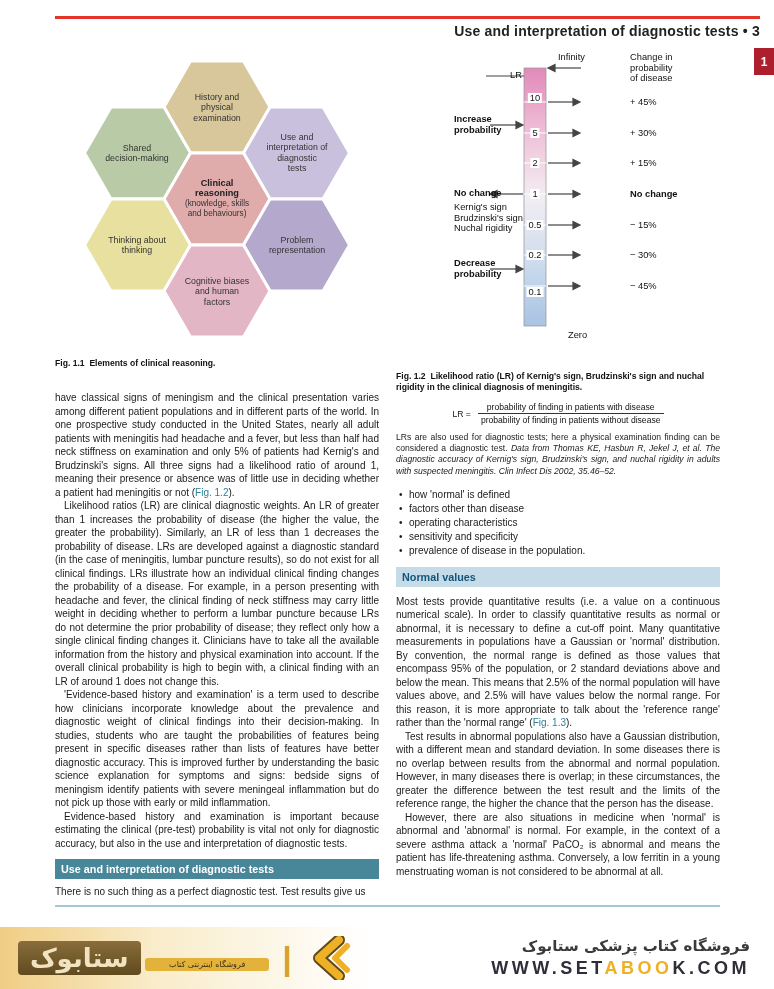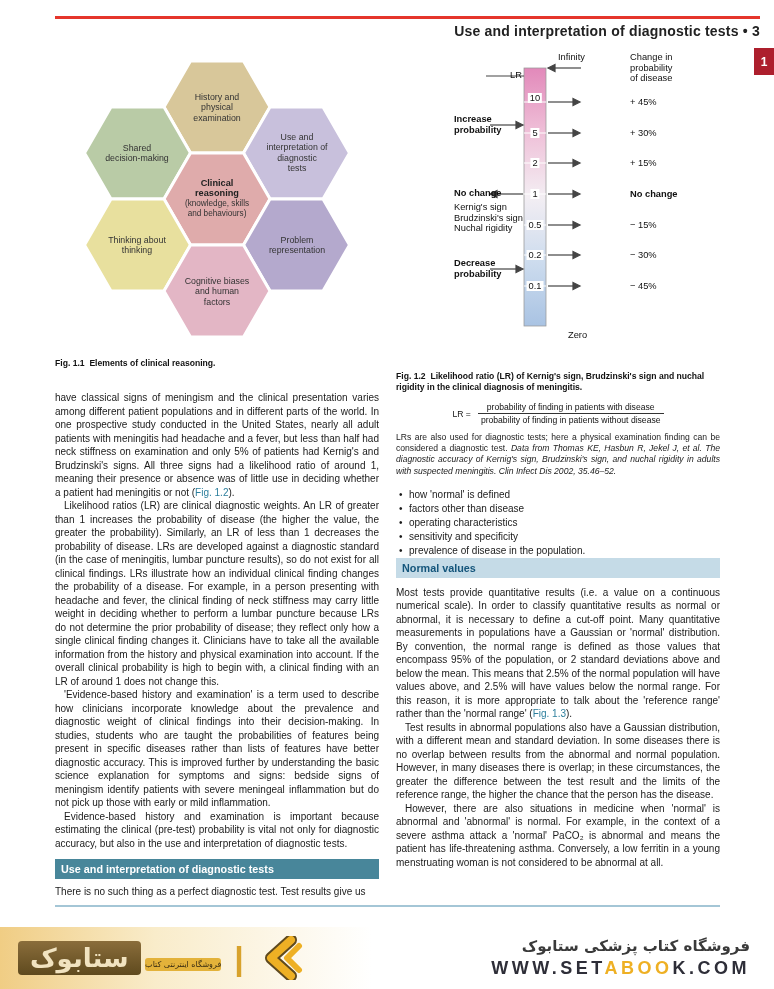--- a/index.html
+++ b/index.html
@@ -26,21 +26,21 @@
   .body-text { font-size:10px; line-height:13.5px; text-align:justify; }
   .body-text.indent { text-indent:9px; }
   .fig-link { color:#2d7f9d; }
   .caption { font-size:8.6px; font-weight:bold; line-height:11px; color:#111; }
 
   .section-header-teal {
     margin-top:9px; background:#48869a; color:#fff; font-size:10.8px; font-weight:bold;
     padding:4px 6px 4px 6px; line-height:12px;
   }
   .section-header-light {
-    background:#c5dbe7; color:#14557b; font-size:10.8px; font-weight:bold;
+    margin-top:9px; background:#c5dbe7; color:#14557b; font-size:10.8px; font-weight:bold;
     padding:4px 6px; line-height:12px;
   }
 
   
   .fig1 { position:relative; width:323px; height:288px; margin-top:4px; }
   .fig1 svg { position:absolute; left:0; top:0; }
   .hex-label {
     position:absolute; width:104px; transform:translate(-50%,-50%);
     text-align:center; font-size:8.8px; line-height:10.3px; color:#333;
   }
@@ -87,21 +87,21 @@
   .logo-block { text-align:center; }
   .logo-main {
     font-family:"DejaVu Sans", sans-serif; direction:rtl;
     background:linear-gradient(180deg,#8a6d3b,#5f4a1e);
     color:#f1e3c0; font-weight:bold; font-size:26px; line-height:30px;
     padding:2px 12px; border-radius:4px; display:inline-block;
   }
   .logo-sub {
     font-family:"DejaVu Sans", sans-serif; direction:rtl;
     margin-top:0; background:#e3b23a; color:#3c2f12; font-size:8px;
-    padding:2px 0; border-radius:3px; display:inline-block;
+    padding:2px 24px; border-radius:3px; display:inline-block;
   }
   .footer-divider { color:#d8a22c; font-size:34px; font-weight:bold; line-height:34px; }
   .footer-right { margin-left:auto; margin-right:24px; text-align:right; }
   .shop-title { font-family:"DejaVu Sans", sans-serif; direction:rtl; font-size:15px; font-weight:bold; color:#3a3a3a; }
   .site-url { margin-top:3px; font-size:18px; font-weight:bold; letter-spacing:3.5px; font-family:"Liberation Sans", sans-serif; }
   .site-url .u1, .site-url .u3 { color:#2e2e38; }
   .site-url .u2 { color:#eeb024; }
 </style>
 </head>
 <body>
@@ -243,21 +243,21 @@
 Nuchal rigidity</div>
       <div class="f2t b prewrap" style="left:4px; top:204px;">Decrease
 probability</div>
 
       <div class="f2num" style="left:129px; top:44px;">10</div>
       <div class="f2num" style="left:129px; top:79px;">5</div>
       <div class="f2num" style="left:129px; top:109px;">2</div>
       <div class="f2num" style="left:129px; top:140px;">1</div>
       <div class="f2num" style="left:129px; top:171px;">0.5</div>
       <div class="f2num" style="left:129px; top:201px;">0.2</div>
-      <div class="f2num" style="left:129px; top:232px;">0.1</div>
+      <div class="f2num" style="left:129px; top:238px;">0.1</div>
 
       <div class="f2t" style="left:180px; top:43px;">+ 45%</div>
       <div class="f2t" style="left:180px; top:74px;">+ 30%</div>
       <div class="f2t" style="left:180px; top:104px;">+ 15%</div>
       <div class="f2t b" style="left:180px; top:135px;">No change</div>
       <div class="f2t" style="left:180px; top:166px;">− 15%</div>
       <div class="f2t" style="left:180px; top:196px;">− 30%</div>
       <div class="f2t" style="left:180px; top:227px;">− 45%</div>
     </div>
 

